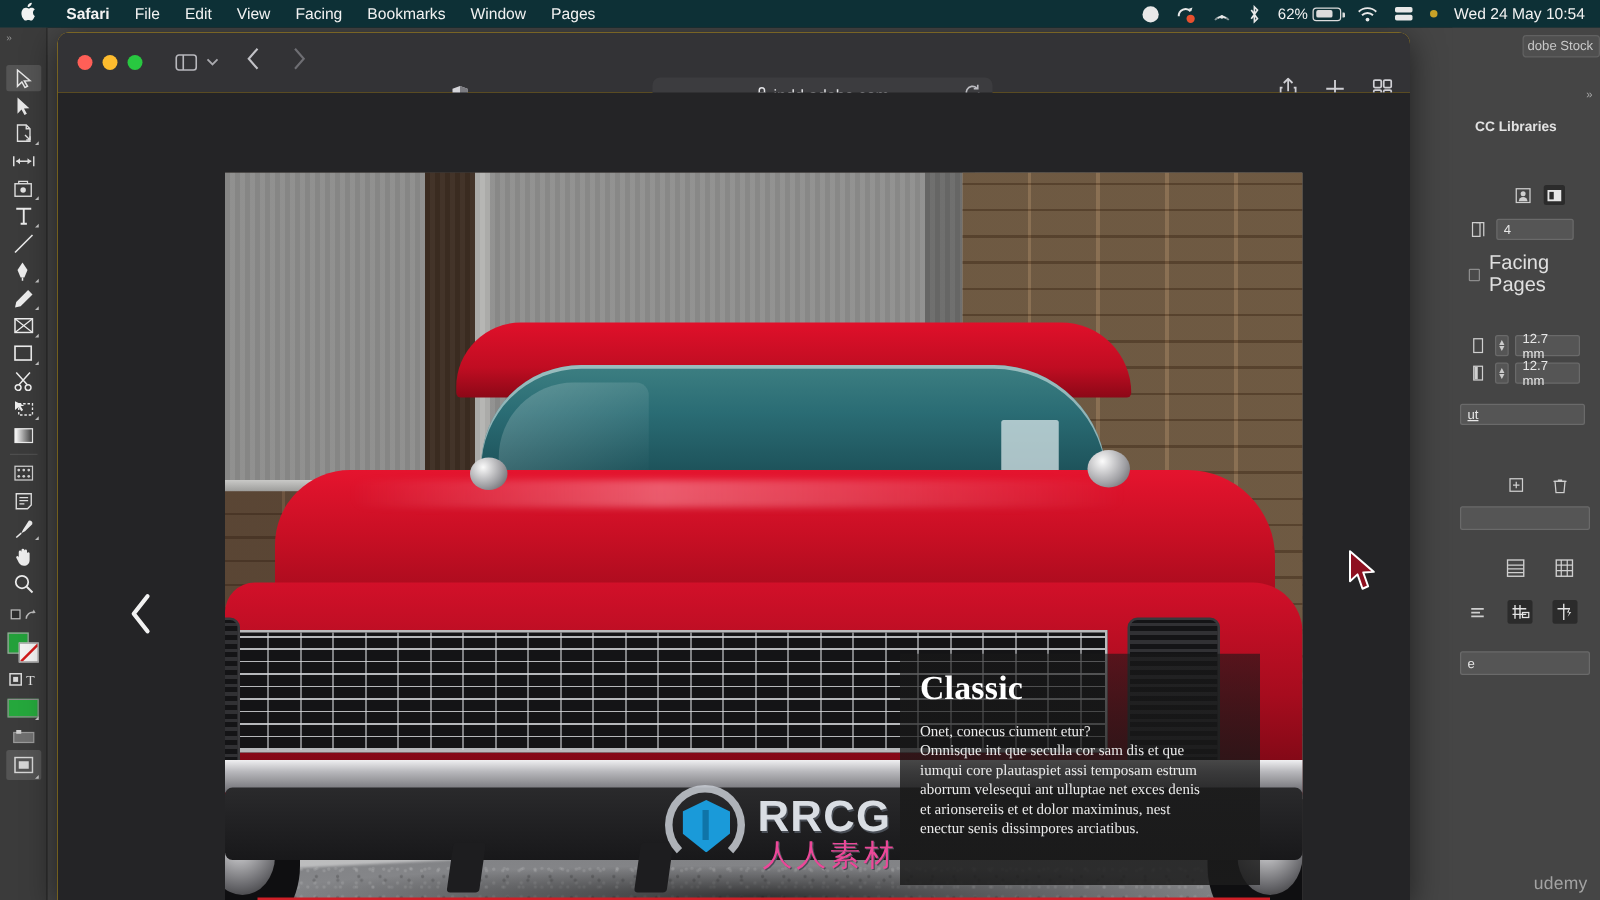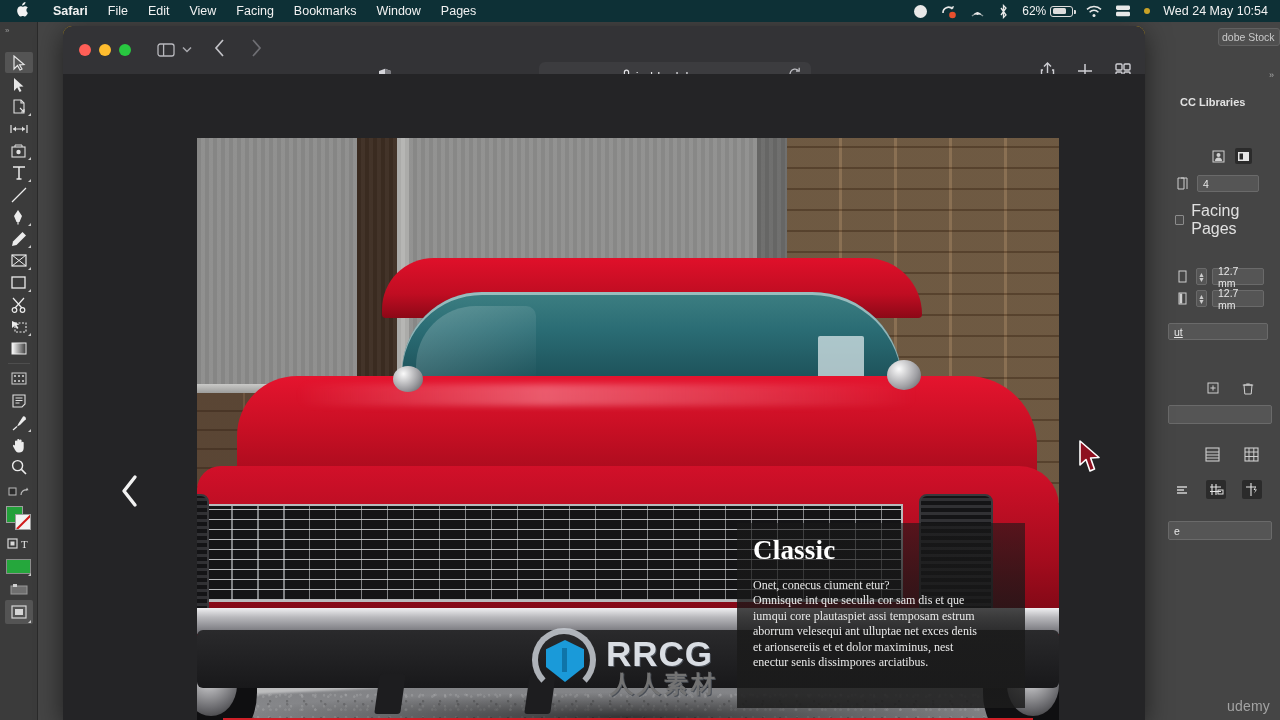--- a/index.html
+++ b/index.html
@@ -86,21 +86,21 @@
     width: 17px; height: 16px; display: inline-flex; align-items: center; justify-content: center;
     color: #cfcfcf;
   }
   .id-icon-btn.dark { background: #2b2b2b; border-radius: 2px; }
   .chk { width: 10px; height: 10px; border: 1px solid #8c8c8c; background: #4a4a4a; display:inline-block; border-radius:1px;}
   .stepper { width: 11px; height: 17px; border: 1px solid #6a6a6a; background:#555; border-radius:2px; display:flex;flex-direction:column;align-items:center;justify-content:center;color:#ccc;font-size:7px;line-height:5px;}
   .udemy { position: absolute; right: 10px; bottom: 6px; color: #a3a3a3; font-size: 14px; letter-spacing: .2px; }
 
   
   .safari {
-    position: absolute; left: 63px; top: 26px; width: 1082px; height: 694px;
+    position: absolute; left: 46px; top: 26px; width: 1082px; height: 694px;
     background: #eab308; border-radius: 9px 9px 0 0;
     box-shadow: 0 6px 26px rgba(0,0,0,.55);
     overflow: hidden; z-index: 20;
   }
   .sf-toolbar { position: relative; height: 48px; background: #333336; display: flex; align-items: center; }
   .lights { display: flex; gap: 8px; margin-left: 16px; }
   .light { width: 12px; height: 12px; border-radius: 50%; }
   .l-red { background: #ff5f57; } .l-yellow { background: #febc2e; } .l-green { background: #28c840; }
   .sf-btn { color: #b8b8bd; display: flex; align-items: center; justify-content: center; }
   .sf-sidebar-btn { margin-left: 26px; }
@@ -277,21 +277,21 @@
     position:absolute; left:14px; top:12px; width:38px; height:42px; background:#1a9ad9;
     clip-path: polygon(50% 0%, 100% 22%, 100% 64%, 50% 100%, 0% 64%, 0% 22%);
   }
   .wm .shield2::after{content:"";position:absolute;left:16px;top:8px;width:5px;height:24px;background:#0f74a8;}
   .wm .rrcg {
     position:absolute; left:74px; top:6px; font-size: 35px; font-weight:bold;
     color:#d9dde3; letter-spacing:1px; font-family:"Liberation Sans", sans-serif;
     text-shadow: 1px 1px 0 #4a4f57;
   }
   .wm .cn {
-    position:absolute; left:78px; top:40px; font-size: 24px; font-weight:bold; color:#737373;
+    position:absolute; left:78px; top:40px; font-size: 24px; font-weight:normal; color:#ec4899;
     letter-spacing:3px; text-shadow: 1px 1px 0 #4a4f57;
   }
 
   
   .cursor { position: absolute; left: 1078px; top: 440px; z-index: 80; }
 
   .adobe-stock-pill {
     position:absolute; right:0; top:6px; width:62px; height:18px;
     background:#4f4f4f; border:1px solid #616161; border-radius:3px;
     color:#c9c9c9; font-size:10.5px; display:flex; align-items:center; padding-left:3px; overflow:hidden;

